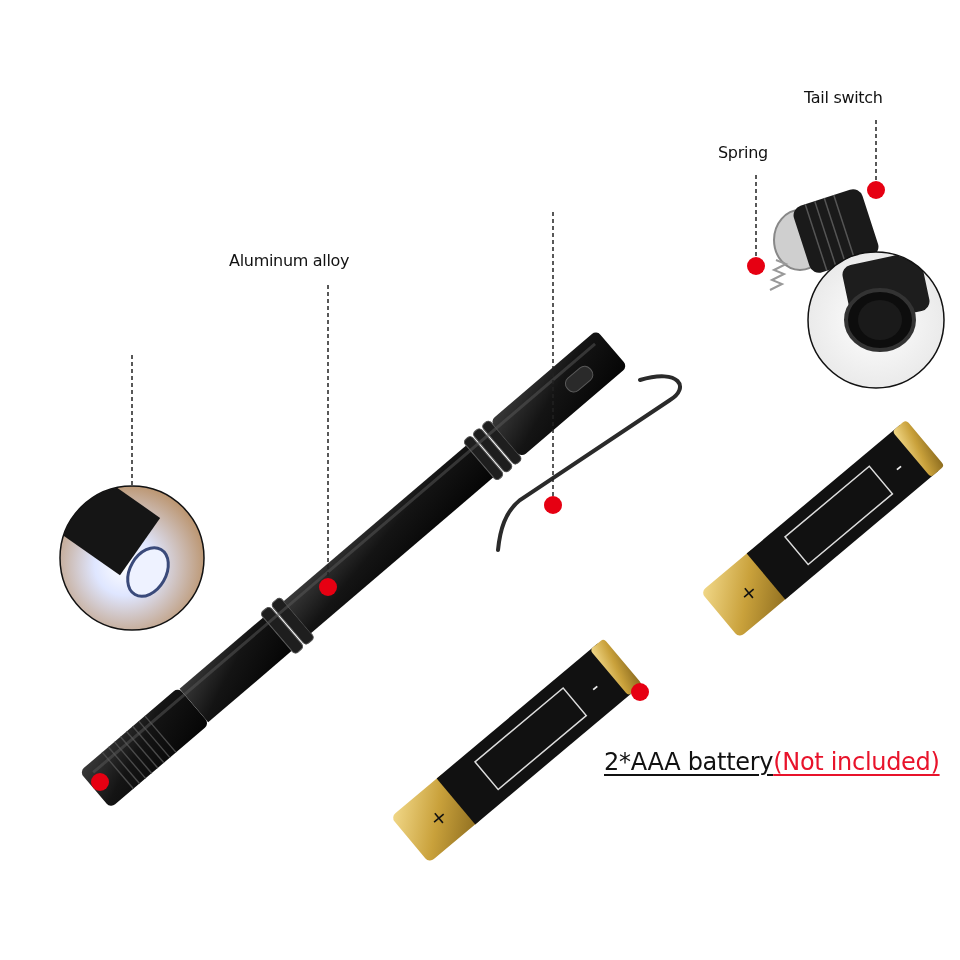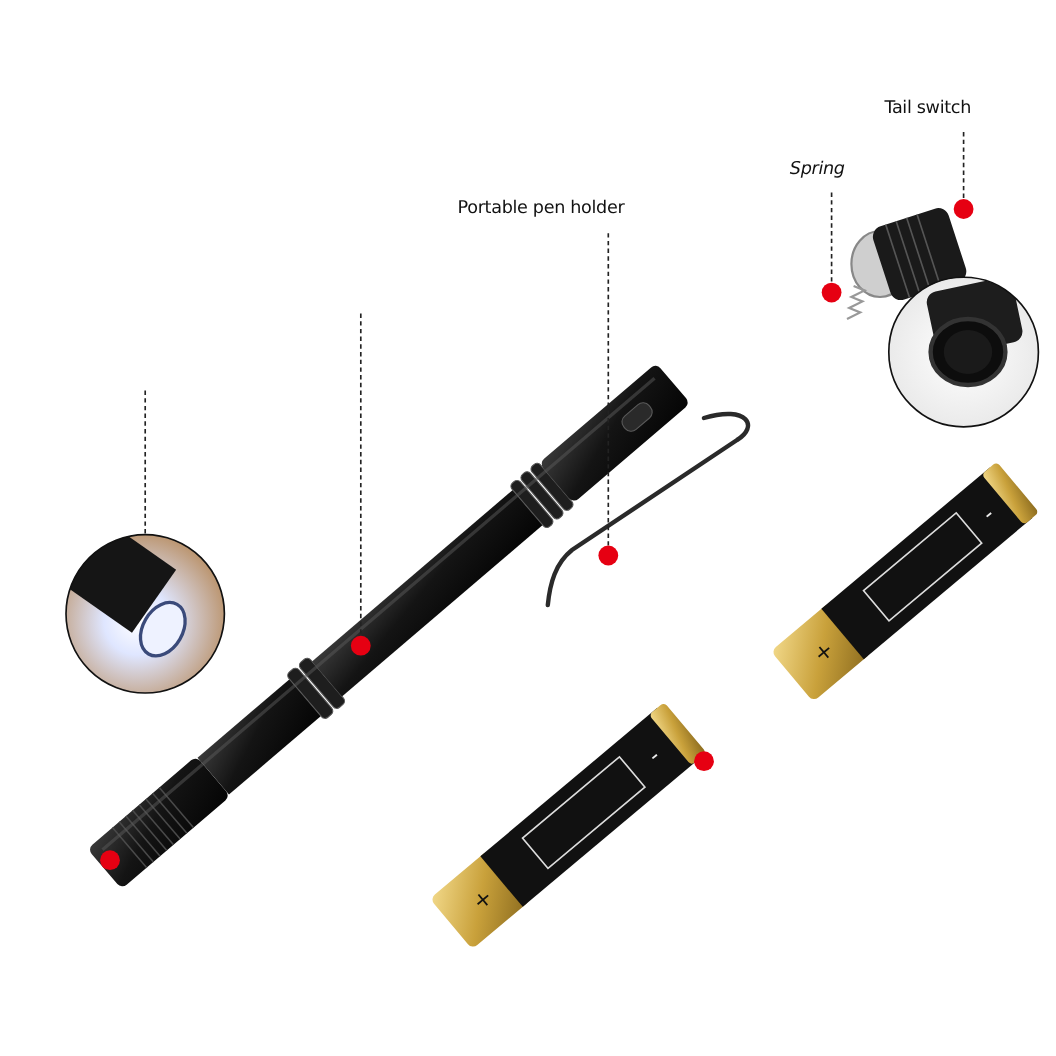--- a/index.html
+++ b/index.html
@@ -142,16 +142,19 @@
       <circle cx="876" cy="190" r="9"></circle>
       <circle cx="756" cy="266" r="9"></circle>
       <circle cx="553" cy="505" r="9"></circle>
       <circle cx="328" cy="587" r="9"></circle>
       <circle cx="100" cy="782" r="9"></circle>
       <circle cx="640" cy="692" r="9"></circle>
     </g>
   </svg>
 
   <div class="label" style="left:804px; top:88px;">Tail switch</div>
-  <div class="label" style="left:718px; top:143px;font-style:italic;">Spring</div>
-  <div class="label" style="left:416px; top:179px;">Portable pen holder</div>
+  <div class="label" style="left:718px; top:143px;">Spring</div>
+  <div class="label" style="left:229px; top:251px;">Aluminum alloy</div>
 
+  <div class="battery-label">
+    <span class="main">2*AAA battery</span><span class="note" style="color:#e8132b; text-decoration-color:#e8132b;">(Not included)</span>
+  </div>
 </div>
 
 </body></html>

